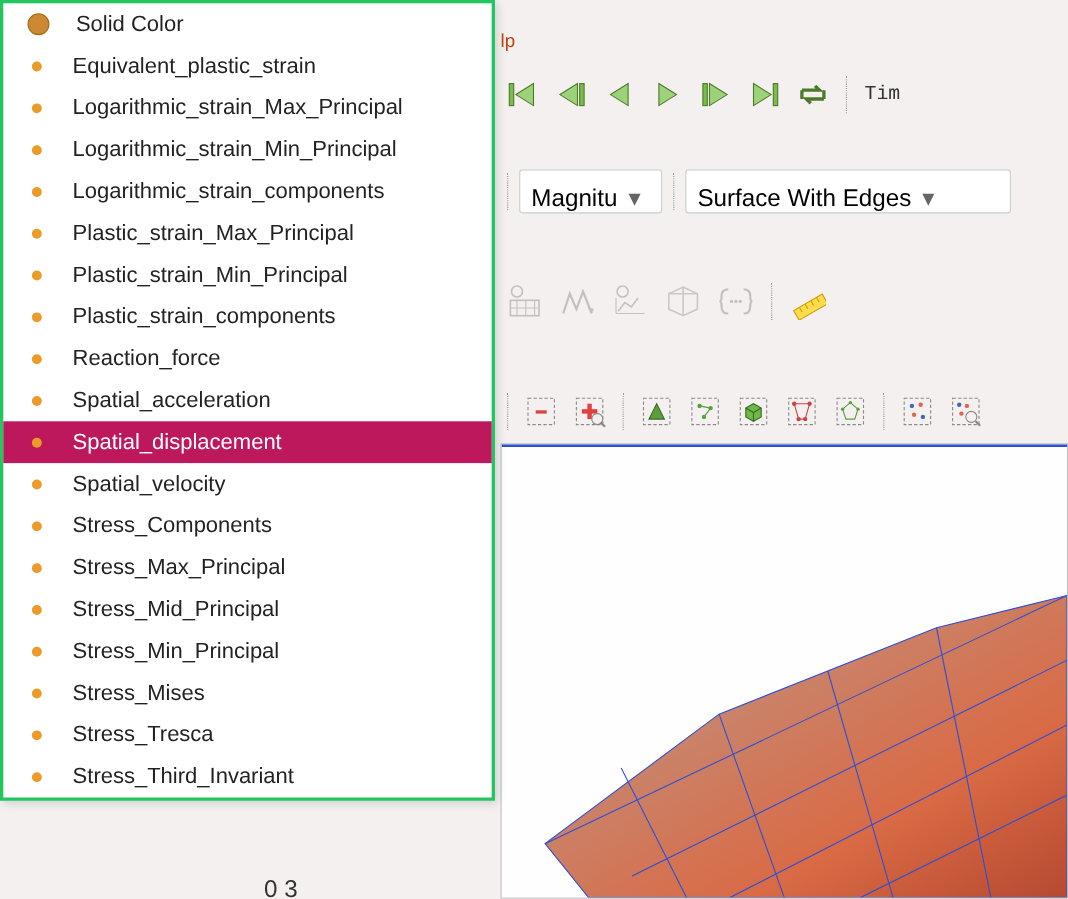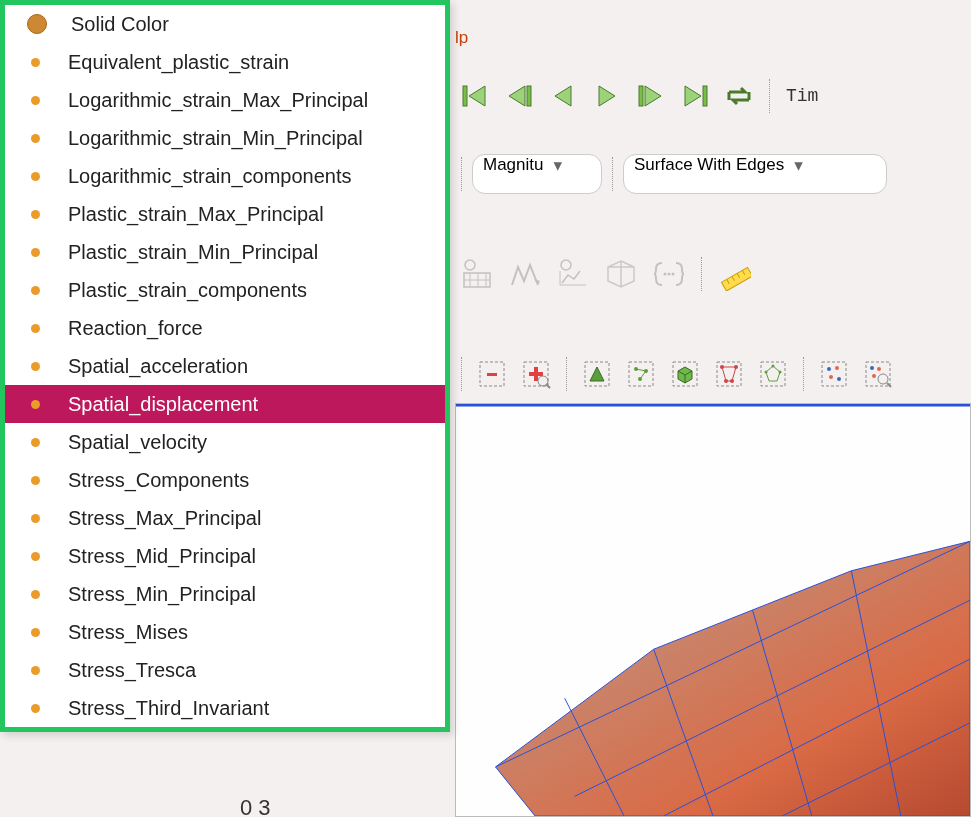--- a/index.html
+++ b/index.html
@@ -1,37 +1,37 @@
 <!DOCTYPE html>
 <html><head>
 <meta charset="utf-8">
 <style>
   *{box-sizing:border-box;margin:0;padding:0;font-family:"Segoe UI",Arial,sans-serif}
   body{width:971px;height:817px;overflow:hidden;background:#f5f0f0;position:relative}
   .background{position:absolute;top:0;left:0;right:0;bottom:0}
   .menubar-fragment{position:absolute;top:28px;left:455px;font-size:17px;color:#c2410c}
   .toolbar-row{position:absolute;left:455px;right:0;display:flex;align-items:center;gap:4px;padding:4px 0}
-  .tb1{top:72px}
+  .tb1{top:62px}
   .tb2{top:150px}
   .tb3{top:248px}
   .tb4{top:350px}
   .vcr-btn{width:40px;height:40px;display:flex;align-items:center;justify-content:center;cursor:pointer}
   .vcr-btn svg{width:32px;height:32px}
   .sep-dotted{border-left:1px dotted #999;height:34px;margin:0 6px}
-  .combo{height:40px;border:1px solid #ccc;background:#fff;display:flex;align-items:flex-start;padding:0 10px;font-size:17px;font-family:"SimSun","Courier New",monospace;cursor:pointer;position:relative;border-radius:13px}
+  .combo{height:40px;border:1px solid #ccc;background:#fff;display:flex;align-items:flex-end;padding:0 10px;font-size:22px;font-family:"SimSun","Courier New",monospace;cursor:pointer;position:relative;border-radius:3px}
   .combo .caret{margin-left:10px;color:#666}
   .icon-btn{width:44px;height:44px;display:flex;align-items:center;justify-content:center;cursor:pointer;opacity:0.45}
   .icon-btn svg{width:34px;height:34px}
   .ruler-icon{opacity:1}
   .time-label{font-size:18px;font-family:"SimSun","Courier New",monospace;color:#333;margin-left:6px}
   .render-view{position:absolute;top:403px;left:455px;right:0;bottom:0;background:#fefefe;border:1px solid #bbb}
   .render-view svg{width:100%;height:100%}
   .mini-tool{width:40px;height:40px;display:flex;align-items:center;justify-content:center;cursor:pointer}
   .mini-tool svg{width:30px;height:30px}
-  .dropdown{position:absolute;top:0;left:0;width:450px;background:#fff;border:5px solid #22c55e;box-shadow:3px 3px 8px rgba(0,0,0,0.15);z-index:100}
+  .dropdown{position:absolute;top:0;left:0;width:450px;background:#fff;border:3px solid #22c55e;box-shadow:3px 3px 8px rgba(0,0,0,0.15);z-index:100}
   .dd-item{height:38px;display:flex;align-items:center;padding-left:26px;cursor:pointer;position:relative}
   .dd-item.selected{background:#be185d}
   .dd-item.selected .dd-label{color:#fff}
   .dd-bullet{width:12px;height:12px;border-radius:50%;margin-right:28px;flex:none}
   .dd-bullet.solid{width:20px;height:20px;background:#cc8833;border:1px solid #aa6611;margin-left:-4px;margin-right:24px}
   .dd-bullet.point{width:9px;height:9px;background:#eb9b28;border-radius:50%}
   .dd-label{font-size:20px;color:#222;white-space:nowrap}
   .below-dropdown{position:absolute;top:795px;left:240px;font-size:22px;color:#333}
 </style>
 </head>
@@ -85,21 +85,21 @@
     <span class="time-label">Tim</span>
   </div>
 
   <div class="toolbar-row tb2">
     <div class="sep-dotted"></div>
     <div class="combo" style="width:130px">
       <span>Magnitu</span>
       <span class="caret">▾</span>
     </div>
     <div class="sep-dotted"></div>
-    <div class="combo" style="width:264px">
+    <div class="combo" style="width:296px">
       <span>Surface With Edges</span>
       <span class="caret">▾</span>
     </div>
   </div>
 
   <div class="toolbar-row tb3">
     <div class="icon-btn">
       <svg viewBox="0 0 34 34">
           <circle cx="10" cy="8" r="5" fill="none" stroke="#888" stroke-width="1.5"></circle>
           <rect x="4" y="16" width="26" height="14" fill="none" stroke="#888" stroke-width="1.5"></rect>

